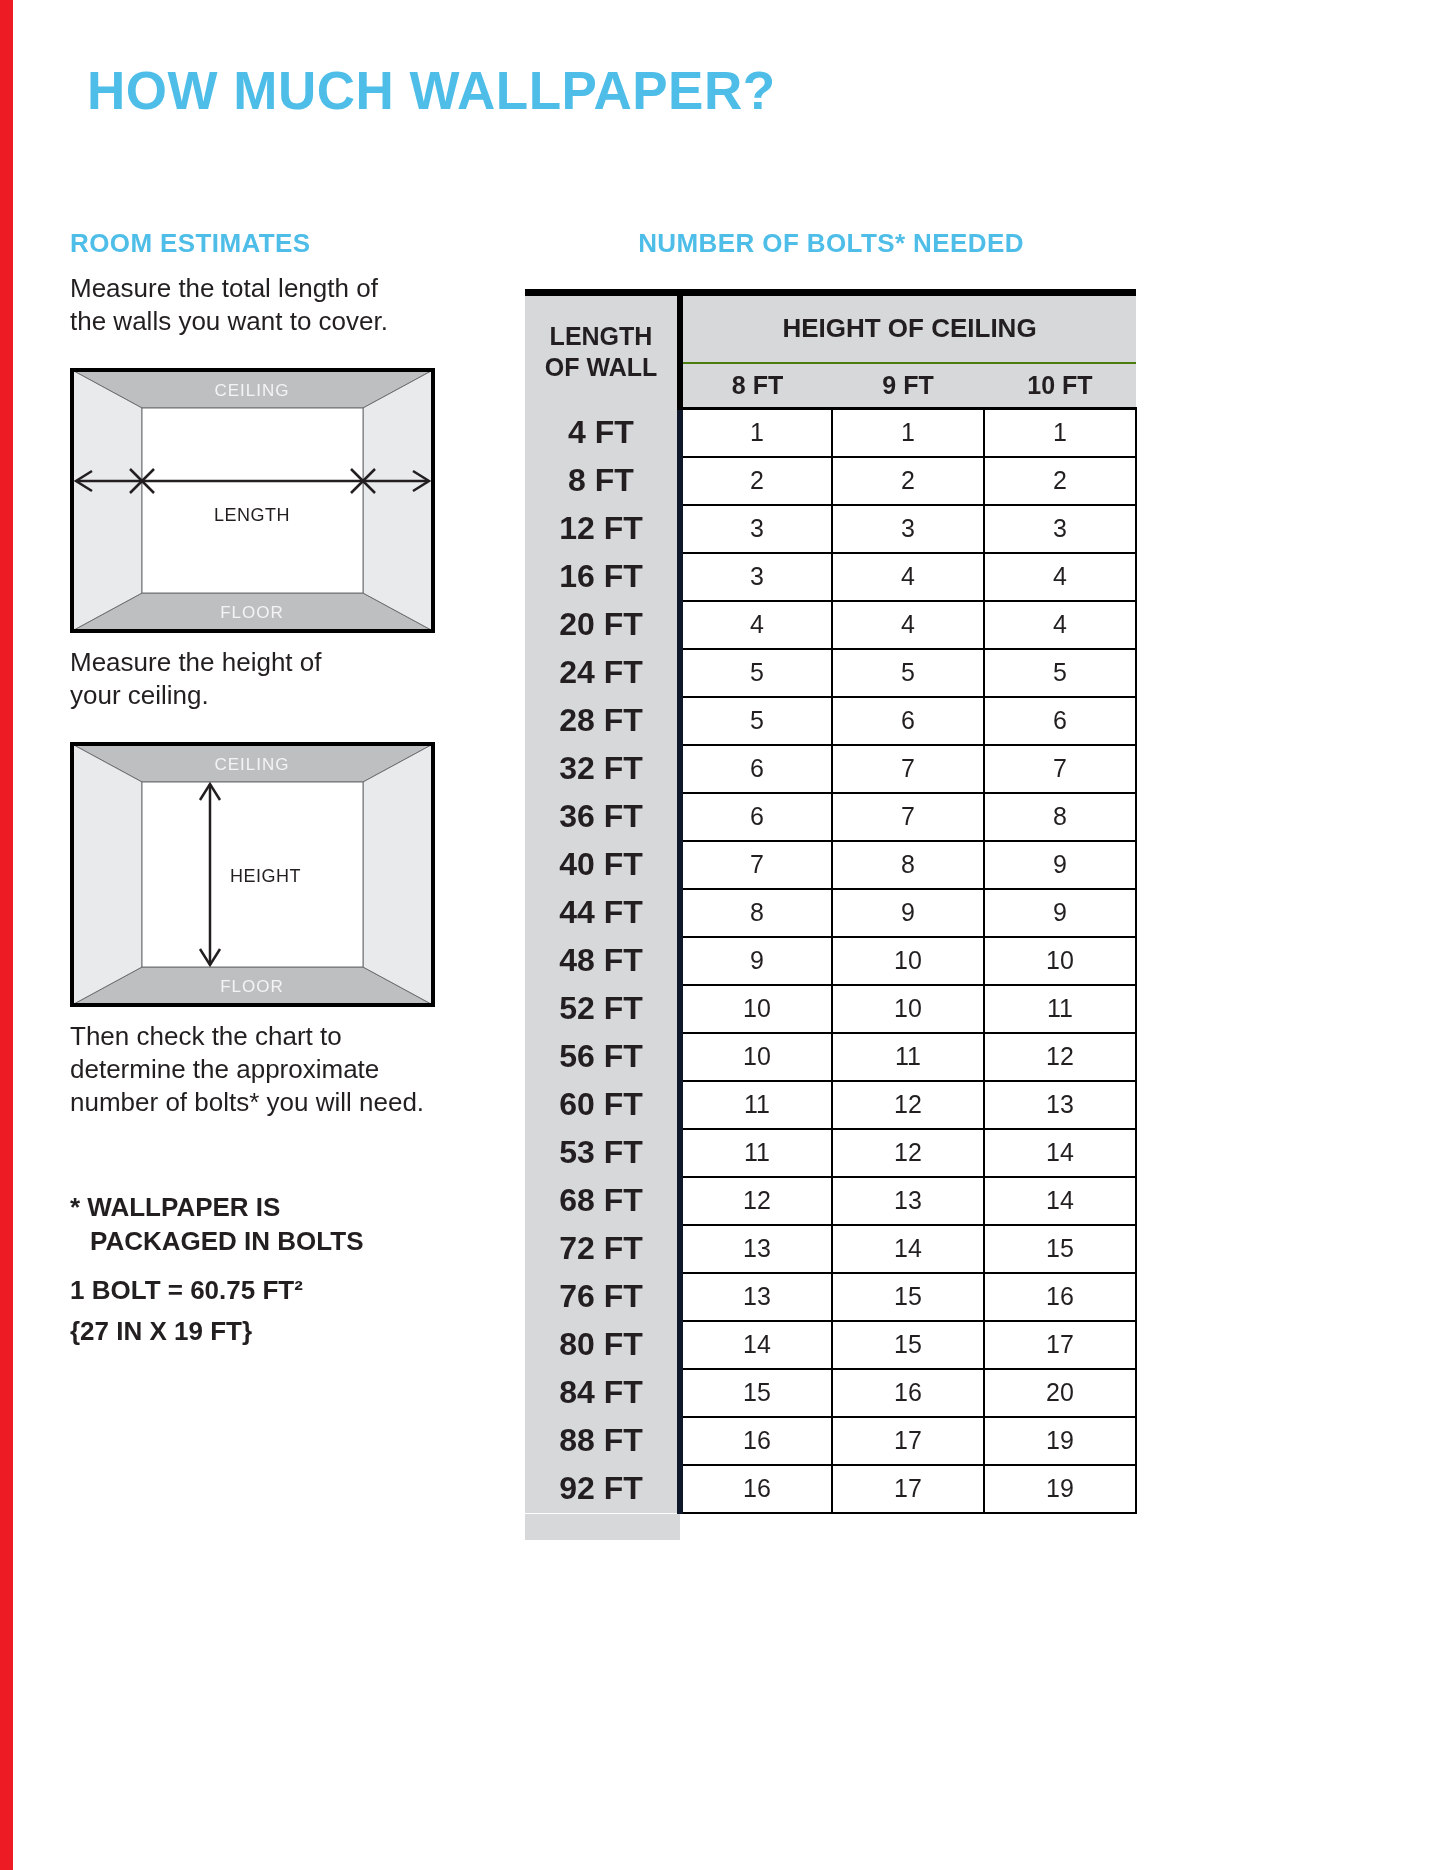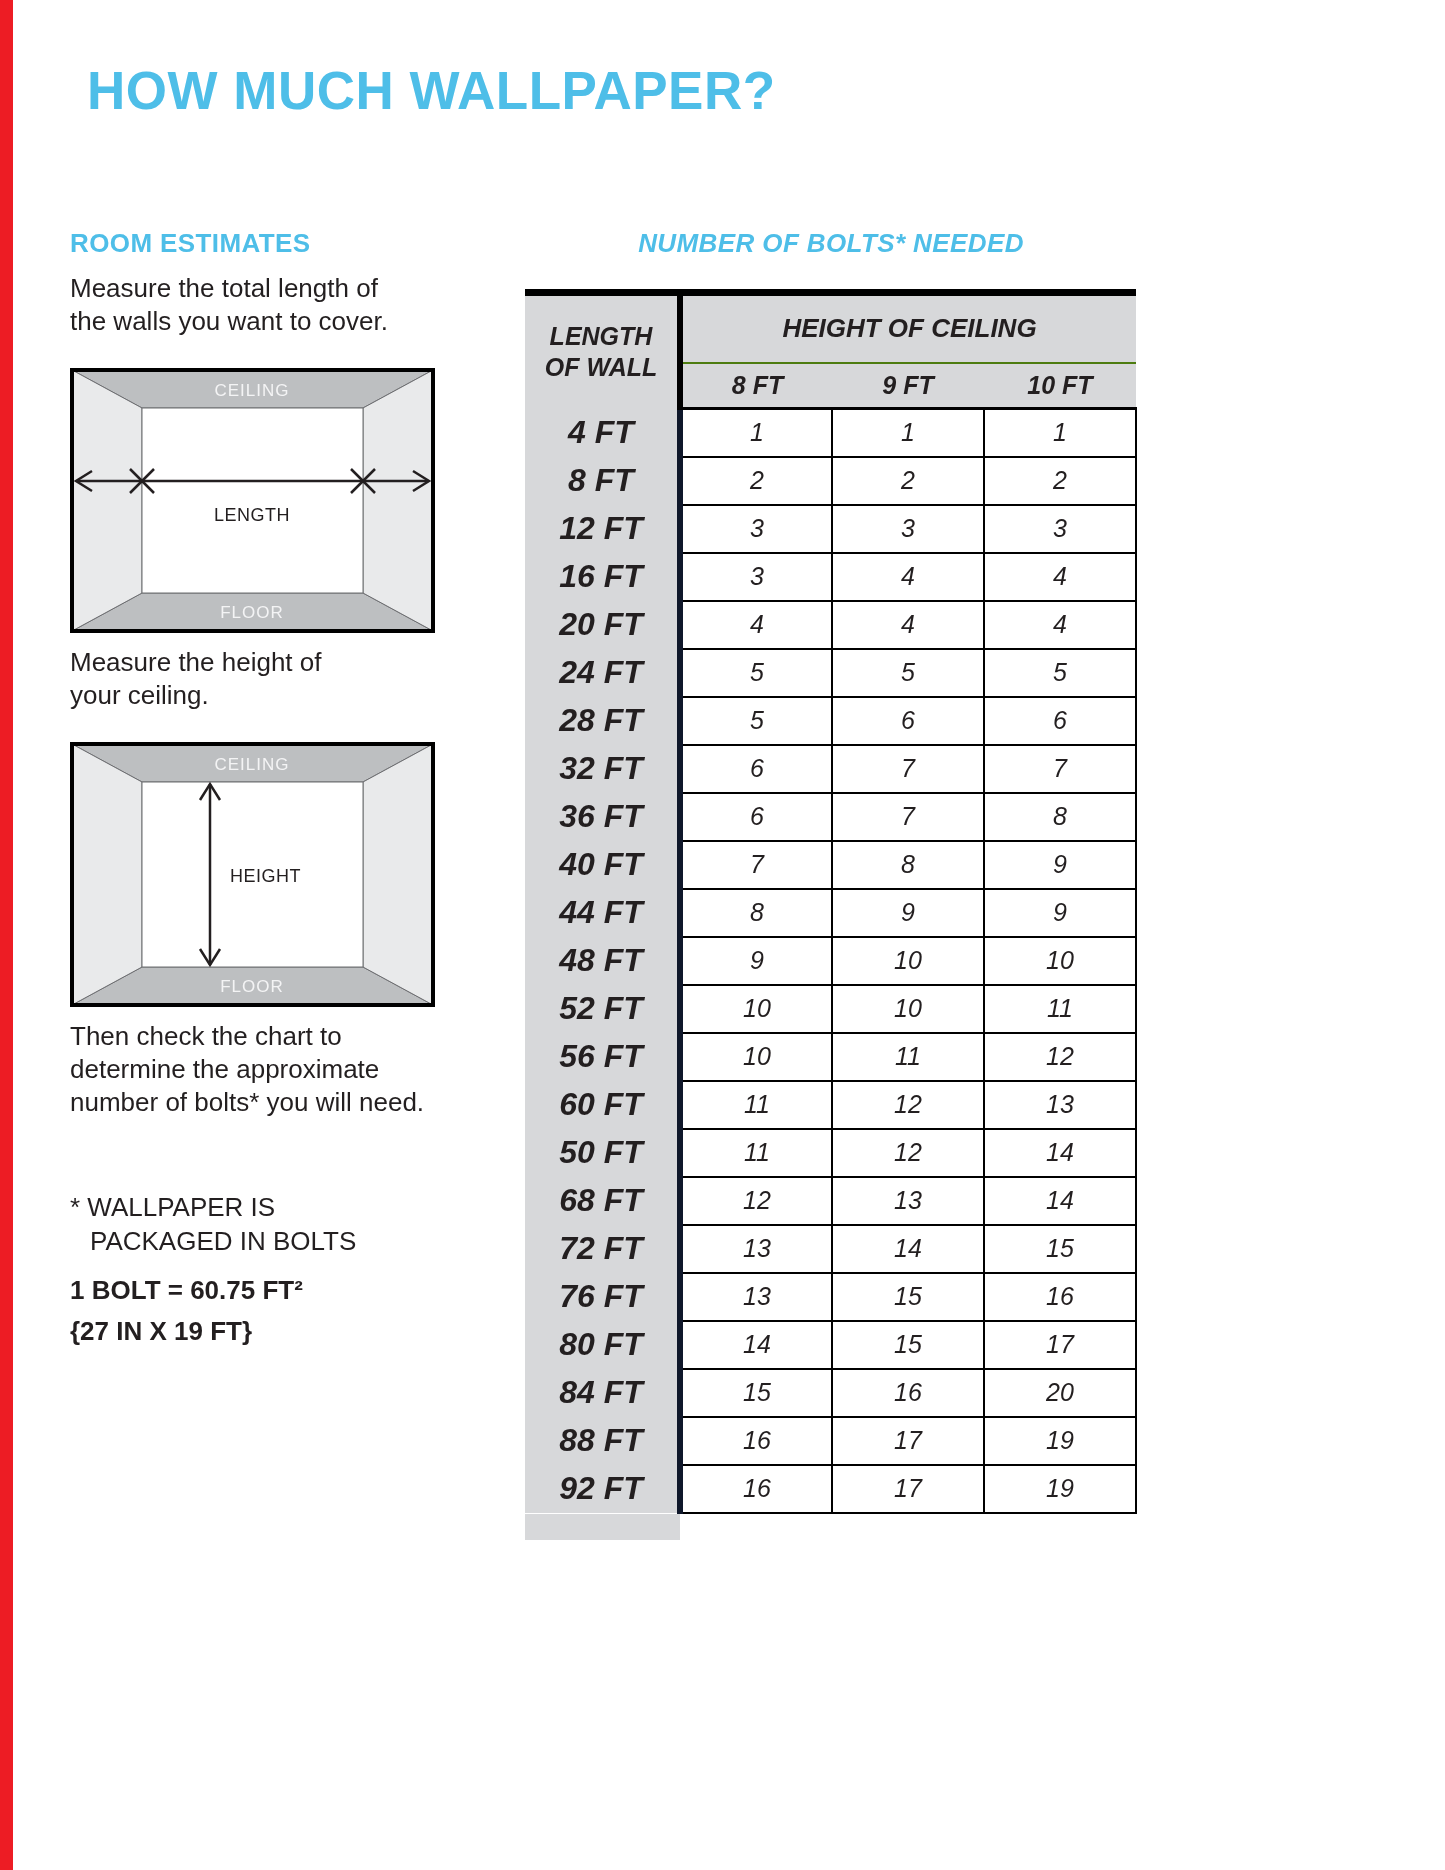--- a/index.html
+++ b/index.html
@@ -37,27 +37,27 @@
   .room .room-label{
     fill:#F4F4F5; font-size:17px; letter-spacing:1px;
     text-anchor:middle; font-family:"Liberation Sans",sans-serif;
   }
   .room .dim-label{
     fill:var(--ink,#231F20); font-size:18px; letter-spacing:0.5px;
     font-family:"Liberation Sans",sans-serif;
   }
   .room .arrow{ stroke:var(--ink,#231F20); stroke-width:2.5; fill:none; }
   .footnote{
-    margin-top:72px; font-size:26px; font-weight:normal; line-height:1.3;
+    margin-top:72px; font-size:26px; font-weight:bold; line-height:1.3;
   }
   .footnote .indent{ padding-left:20px; }
   .bolt-info{ font-size:26px; font-weight:bold; margin-top:16px; }
   .bolt-info2{ margin-top:10px; }
   
-  .table-col{ position:absolute; left:525px; top:228px; width:612px;font-style:italic; }
+  .table-col{ position:absolute; left:525px; top:228px; width:612px; }
   .table-col .section-title{ text-align:center; }
   table.bolt-table{
     border-collapse:collapse; width:612px; margin-top:30px;
     border-top:7px solid #000;
   }
   .bolt-table th, .bolt-table td{
     text-align:center; vertical-align:middle;
     font-family:"Liberation Sans",sans-serif;
   }
   .len-header{
@@ -253,21 +253,21 @@
           <td class="val-cell">11</td>
           <td class="val-cell">12</td>
         </tr>
         <tr>
           <td class="len-cell">60 FT</td>
           <td class="val-cell">11</td>
           <td class="val-cell">12</td>
           <td class="val-cell">13</td>
         </tr>
         <tr>
-          <td class="len-cell">50 FT</td>
+          <td class="len-cell">53 FT</td>
           <td class="val-cell">11</td>
           <td class="val-cell">12</td>
           <td class="val-cell">14</td>
         </tr>
         <tr>
           <td class="len-cell">68 FT</td>
           <td class="val-cell">12</td>
           <td class="val-cell">13</td>
           <td class="val-cell">14</td>
         </tr>

